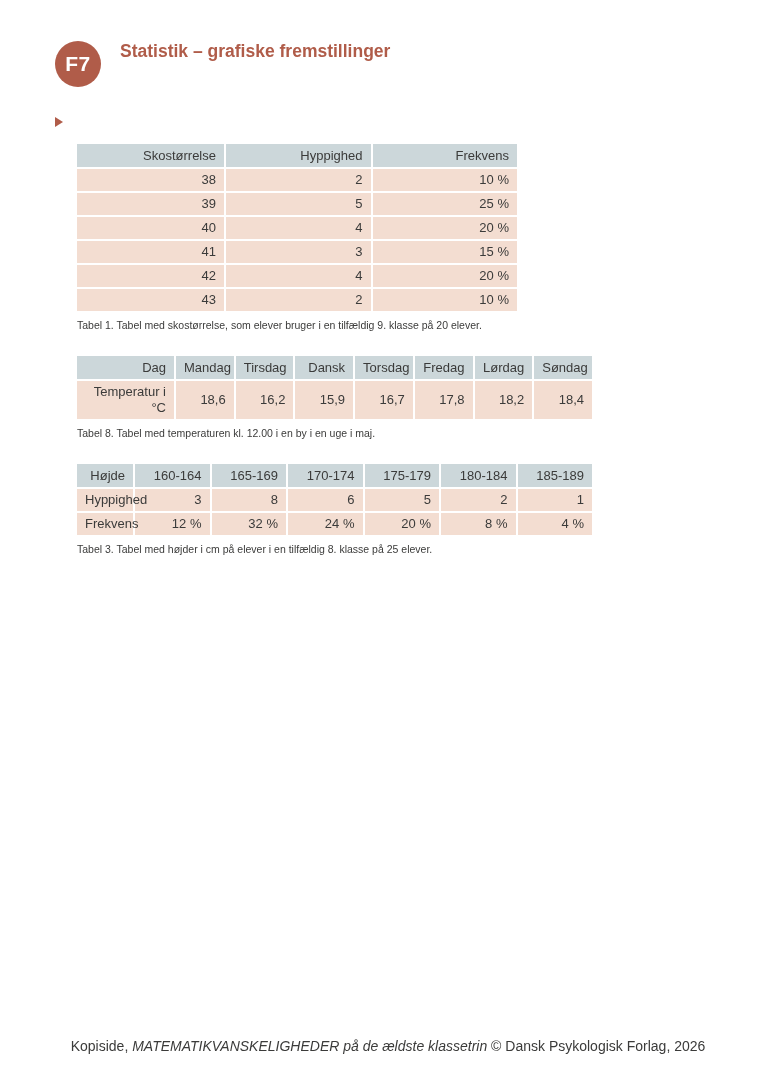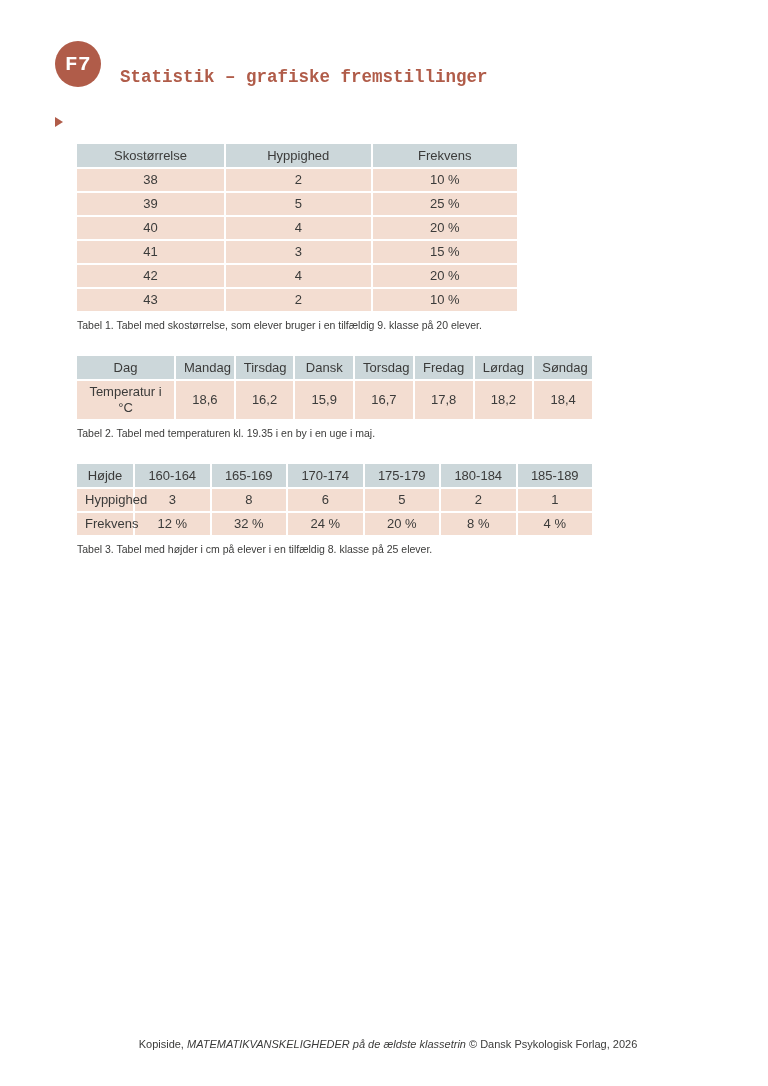--- a/index.html
+++ b/index.html
@@ -13,23 +13,22 @@
   body{font-family:"Liberation Sans", sans-serif;color:var(--ink);}
   .page{
     position:relative;
     width:768px;height:1086px;
     background:#ffffff;
     margin:0 auto;
     overflow:hidden;
   }
   
   .header{
-    display:flex;align-items:flex-end;gap:19px;
+    display:flex;align-items:flex-start;gap:19px;
     margin:41px 0 0 55px;
-    font-family:Liberation Mono, monospace;
   }
   .badge{
     width:46px;height:46px;border-radius:50%;
     background:var(--accent);
     color:#ffffff;font-weight:bold;font-size:21px;
     display:flex;align-items:center;justify-content:center;
     letter-spacing:0.5px;
   }
   .title{
     font-size:17.5px;font-weight:bold;color:var(--accent);
@@ -57,21 +56,21 @@
   .tb3{margin-top:23px;}
   table{
     border-collapse:separate;
     border-spacing:2px;
     table-layout:fixed;
   }
   .tb1 table{width:444px;}
   .tb2 table{width:519px;}
   .tb3 table{width:519px;}
   th,td{
-    text-align:center;
+    text-align:right;
     vertical-align:middle;
     font-size:13px;
     font-weight:normal;
     line-height:16px;
     padding:3px 8px;
     color:var(--ink);
   }
   th{
     background:var(--thead-bg);
     height:23px;
@@ -86,21 +85,21 @@
   .caption{
     font-size:10.5px;
     color:var(--ink);
     margin:6px 4px 0 2px;
   }
   
   .footer{
     position:absolute;
     left:8px;right:0;top:1038px;
     text-align:center;
-    font-size:11px;
+    font-size:14px;
     color:var(--ink);
   }
   .footer em{font-style:italic;}
 </style>
 </head>
 <body>
 
 <div class="page">
 
   <div class="header">
@@ -183,21 +182,21 @@
               <td>16,2</td>
               <td>15,9</td>
               <td>16,7</td>
               <td>17,8</td>
               <td>18,2</td>
               <td>18,4</td>
             </tr>
           </tbody>
         </table>
       </div>
-    <p class="caption">Tabel 2. Tabel med temperaturen kl. 19.35 i en by i en uge i maj.</p>
+    <p class="caption">Tabel 8. Tabel med temperaturen kl. 12.00 i en by i en uge i maj.</p>
   </section>
 
   <section class="table-block tb3">
     <div>
         <table>
           <thead>
             <tr>
               <th>Højde</th>
               <th>160-164</th>
               <th>165-169</th>

